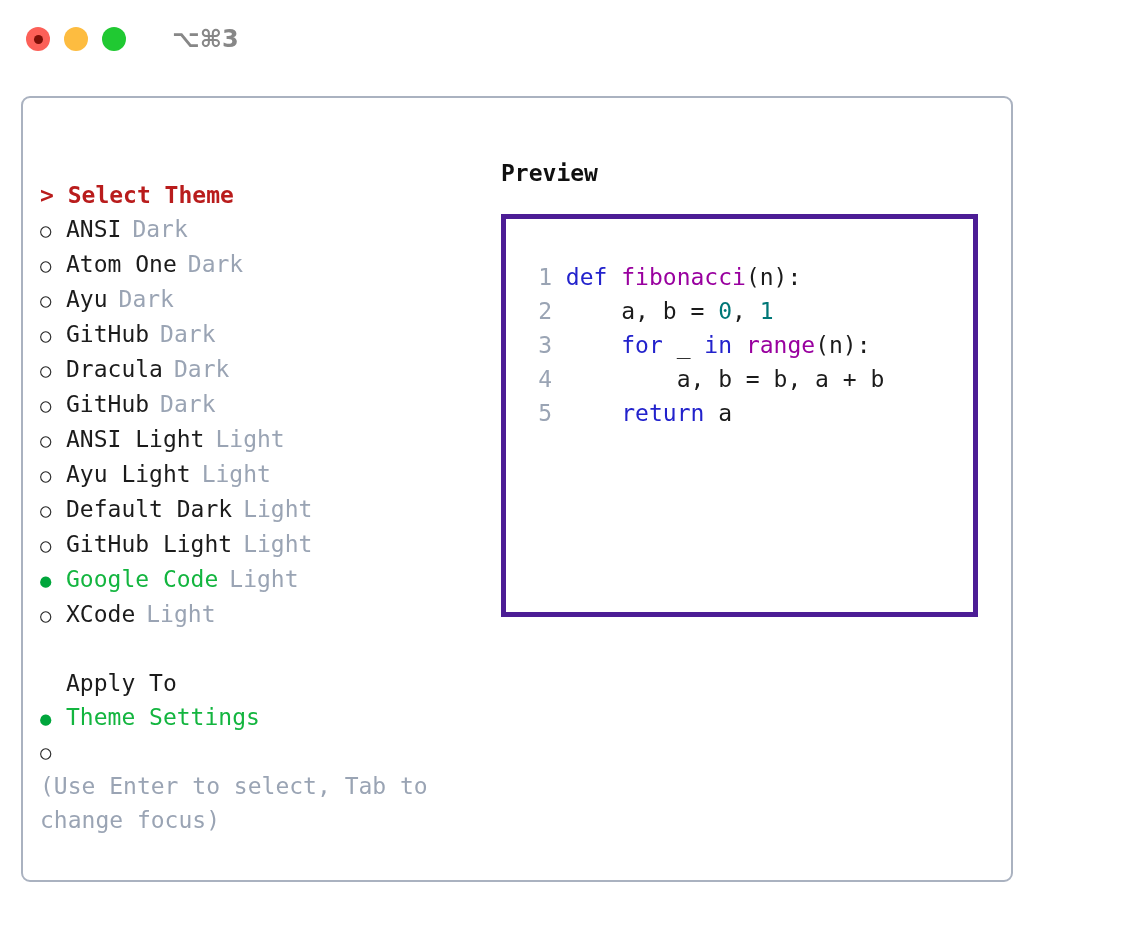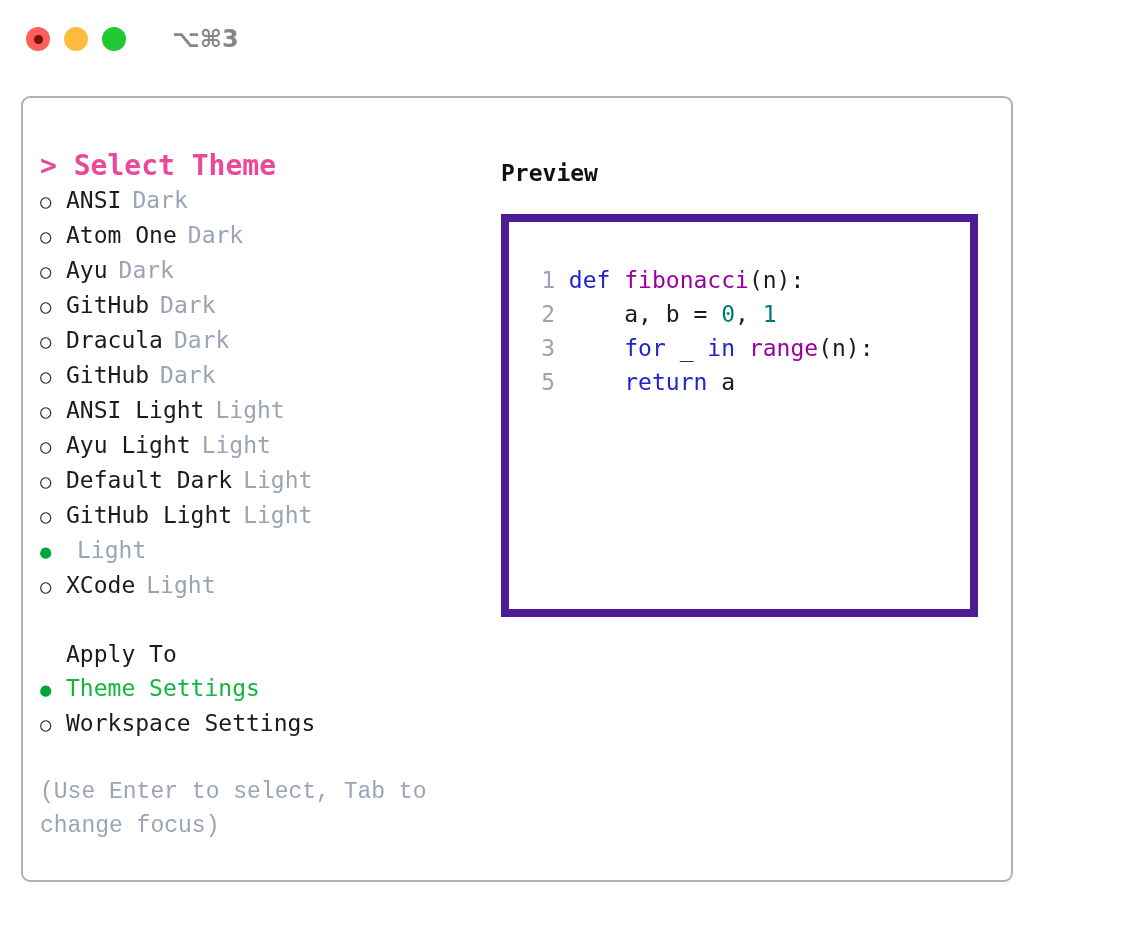--- a/index.html
+++ b/index.html
@@ -82,25 +82,26 @@
 
   
   .left-col {
     position: absolute;
     left: 17px;
     top: 51px;
     width: 440px;
   }
 
   .section-title {
-    font-size: 28px;
+    font-size: 23px;
     font-weight: 700;
-    color: #ec4899;
-    line-height: 34px;
-    white-space: pre;
+    color: #b91c1c;
+    line-height: 34px;
+    white-space: pre;
+    margin-top: 29px;
   }
 
   .opt-list { margin: 0; padding: 0; list-style: none; }
 
   .opt {
     display: flex;
     align-items: baseline;
     line-height: 34px;
     font-size: 23px;
     white-space: pre;
@@ -123,27 +124,25 @@
     font-size: 23px;
     line-height: 34px;
     color: #1b1b1b;
     padding-left: 26px;
     white-space: pre;
   }
 
   .spacer-block { height: 34px; }
 
   .hint {
-    margin-top: 34px;
     font-size: 23px;
     line-height: 34px;
     color: #9aa4b4;
     width: 410px;
     white-space: pre-wrap;
-    font-family: Liberation Mono, monospace;
   }
 
   
   .right-col {
     position: absolute;
     left: 478px;
     top: 58px;
     width: 490px;
   }
   .preview-title {
@@ -151,21 +150,21 @@
     font-weight: 700;
     color: #101010;
     line-height: 34px;
     white-space: pre;
   }
 
   .code-box {
     margin-top: 24px;
     width: 477px;
     height: 403px;
-    border: 8px solid #4c1d95;
+    border: 5px solid #4c1d95;
     box-sizing: border-box;
     background: #ffffff;
     padding: 41px 0 0 22px;
   }
 
   .code-line {
     font-size: 23px;
     line-height: 34px;
     white-space: pre;
   }
@@ -214,44 +213,45 @@
           <li class="opt"><span class="marker">○</span><span class="opt-label">ANSI</span><span class="variant-gap"></span><span class="opt-variant">Dark</span></li>
           <li class="opt"><span class="marker">○</span><span class="opt-label">Atom One</span><span class="variant-gap"></span><span class="opt-variant">Dark</span></li>
           <li class="opt"><span class="marker">○</span><span class="opt-label">Ayu</span><span class="variant-gap"></span><span class="opt-variant">Dark</span></li>
           <li class="opt"><span class="marker">○</span><span class="opt-label">GitHub</span><span class="variant-gap"></span><span class="opt-variant">Dark</span></li>
           <li class="opt"><span class="marker">○</span><span class="opt-label">Dracula</span><span class="variant-gap"></span><span class="opt-variant">Dark</span></li>
           <li class="opt"><span class="marker">○</span><span class="opt-label">GitHub</span><span class="variant-gap"></span><span class="opt-variant">Dark</span></li>
           <li class="opt"><span class="marker">○</span><span class="opt-label">ANSI Light</span><span class="variant-gap"></span><span class="opt-variant">Light</span></li>
           <li class="opt"><span class="marker">○</span><span class="opt-label">Ayu Light</span><span class="variant-gap"></span><span class="opt-variant">Light</span></li>
           <li class="opt"><span class="marker">○</span><span class="opt-label">Default Dark</span><span class="variant-gap"></span><span class="opt-variant">Light</span></li>
           <li class="opt"><span class="marker">○</span><span class="opt-label">GitHub Light</span><span class="variant-gap"></span><span class="opt-variant">Light</span></li>
-          <li class="opt selected"><span class="marker sel">●</span><span class="variant-gap"></span><span class="opt-variant">Light</span></li>
+          <li class="opt selected"><span class="marker sel">●</span><span class="opt-label">Google Code</span><span class="variant-gap"></span><span class="opt-variant">Light</span></li>
           <li class="opt"><span class="marker">○</span><span class="opt-label">XCode</span><span class="variant-gap"></span><span class="opt-variant">Light</span></li>
         </ul>
 
       <div class="spacer-block"></div>
 
       <div class="group-title">Apply To</div>
 
       <ul class="opt-list" id="apply-list">
           <li class="opt selected"><span class="marker sel">●</span><span class="opt-label">Theme Settings</span></li>
-          <li class="opt"><span class="marker">○</span><span class="opt-label">Workspace Settings</span></li>
+          <li class="opt"><span class="marker">○</span></li>
         </ul>
 
       <div class="hint">(Use Enter to select, Tab to change focus)</div>
     </div>
 
     <div class="right-col">
       <div class="preview-title">Preview</div>
 
       <div class="code-box">
         <div id="code-block">
             <div class="code-line"><span class="lnum">1</span> <span class="tok-kw">def</span><span class="tok-plain"> </span><span class="tok-fn">fibonacci</span><span class="tok-plain">(n):</span></div>
             <div class="code-line"><span class="lnum">2</span> <span class="tok-plain">    a, b = </span><span class="tok-num">0</span><span class="tok-plain">, </span><span class="tok-num">1</span></div>
             <div class="code-line"><span class="lnum">3</span> <span class="tok-plain">    </span><span class="tok-kw">for</span><span class="tok-plain"> _ </span><span class="tok-kw">in</span><span class="tok-plain"> </span><span class="tok-fn">range</span><span class="tok-plain">(n):</span></div>
+            <div class="code-line"><span class="lnum">4</span> <span class="tok-plain">        a, b = b, a + b</span></div>
             <div class="code-line"><span class="lnum">5</span> <span class="tok-plain">    </span><span class="tok-kw">return</span><span class="tok-plain"> a</span></div>
           </div>
         <div class="blank-line"></div>
       </div>
     </div>
 
   </div>
 </div>
 
 </body></html>

